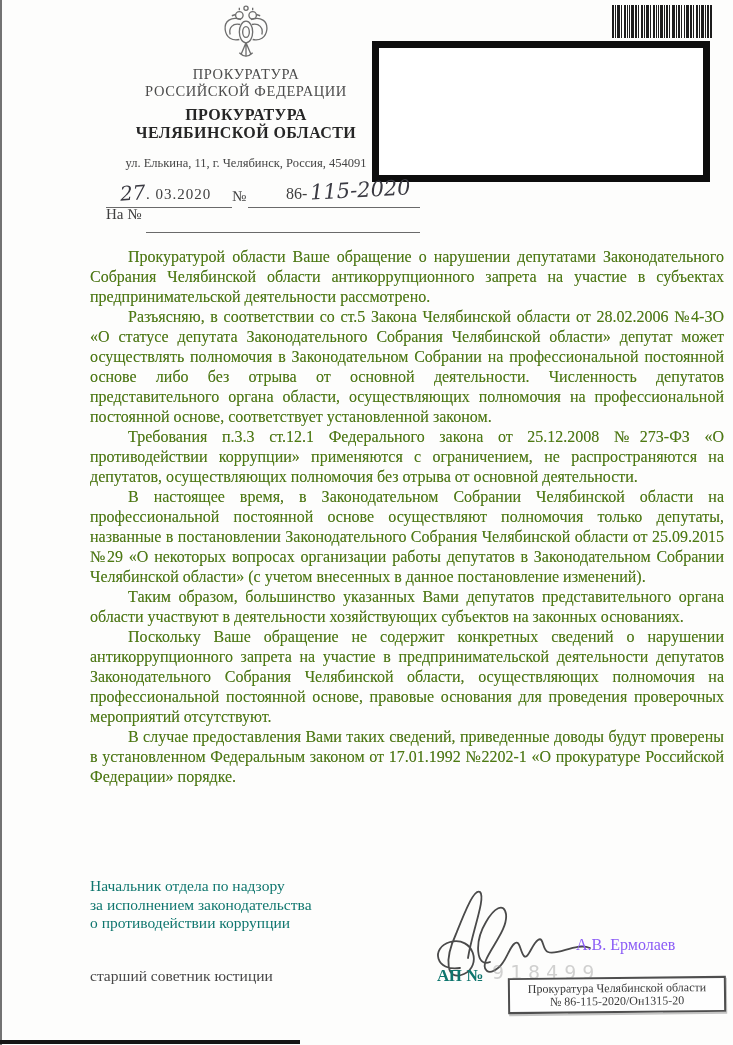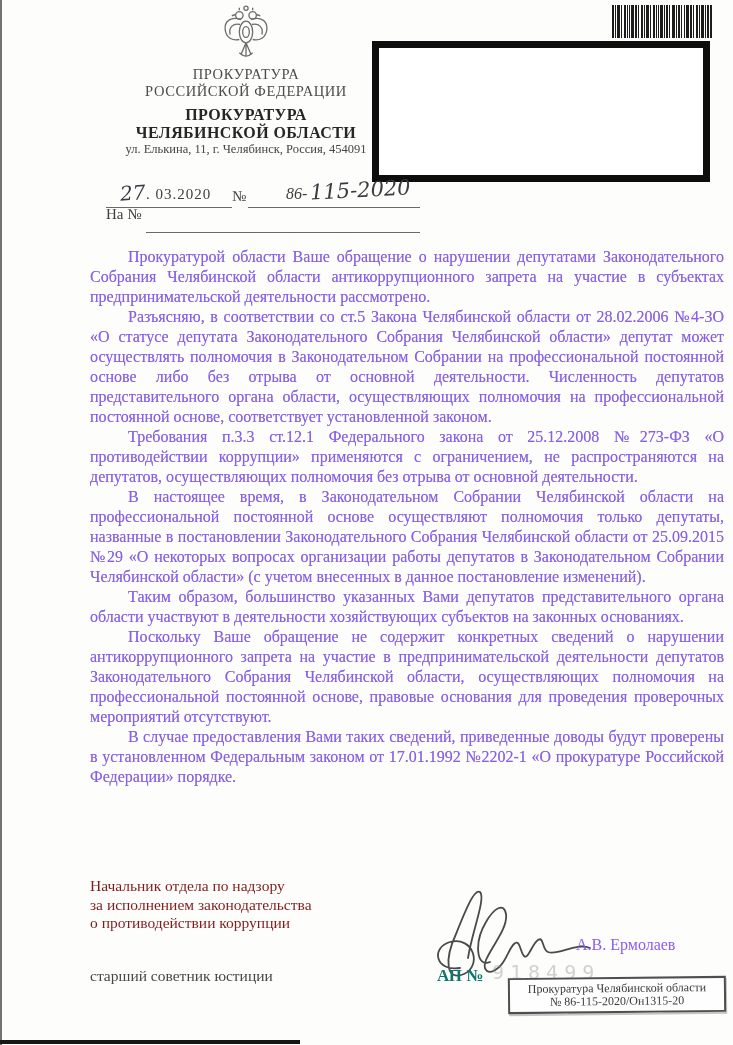--- a/index.html
+++ b/index.html
@@ -11,38 +11,38 @@
   
   .edge-left{position:absolute;left:0;top:0;width:2px;height:1045px;background:#2a2a2a;opacity:.65;}
   .edge-bottom{position:absolute;left:0;top:1040px;width:300px;height:4px;background:#161616;}
   .barcode{position:absolute;left:612px;top:5px;}
   .redaction{position:absolute;left:372px;top:41px;width:324px;height:127px;background:#fff;border:7px solid #0d0d0d;}
   
   .letterhead{position:absolute;left:118px;top:4px;width:256px;text-align:center;}
   .emblem{display:block;margin:0 auto 6px auto;}
   .org-top{font-size:14.5px;line-height:17px;letter-spacing:.6px;color:#4c4c4c;}
   .org-name{margin-top:6px;font-size:16px;line-height:18px;font-weight:bold;letter-spacing:.4px;color:#262626;}
-  .address{font-size:12.5px;color:#454545;white-space:nowrap;}
+  .address{margin-top:14px;font-size:12.5px;color:#454545;white-space:nowrap;}
   
   .refblock{position:absolute;left:106px;top:180px;width:330px;font-size:15px;color:#3f3f3f;}
   .hand{font-family:"DejaVu Serif",serif;font-style:italic;color:#3a3a42;}
   .date-day{position:absolute;left:14px;top:1px;font-size:20px;transform:rotate(-4deg);}
   .date-printed{position:absolute;left:40px;top:6px;letter-spacing:1px;}
   .u1{position:absolute;left:0;top:27px;width:126px;border-bottom:1px solid #6a6a6a;}
   .num-sign{position:absolute;left:126px;top:8px;font-size:15px;}
-  .num-typed{position:absolute;left:180px;top:5px;font-size:16px;font-style:italic;}
+  .num-typed{position:absolute;left:180px;top:5px;font-size:16px;}
   .num-hand{position:absolute;left:204px;top:-2px;font-size:21px;transform:rotate(-3deg);}
   .u2{position:absolute;left:142px;top:27px;width:172px;border-bottom:1px solid #6a6a6a;}
   .na-label{position:absolute;left:0;top:26px;font-size:15px;}
   .u3{position:absolute;left:40px;top:52px;width:274px;border-bottom:1px solid #6a6a6a;}
   
-  .bodytext{position:absolute;left:90px;top:247px;width:634px;font-size:16px;line-height:20px;text-align:justify;color:#8b5cf6;text-shadow:0 0 .5px rgba(70,70,70,.45);}
+  .bodytext{position:absolute;left:90px;top:247px;width:634px;font-size:16px;line-height:20px;text-align:justify;color:#4d7c0f;text-shadow:0 0 .5px rgba(70,70,70,.45);}
   .bodytext p{margin:0;text-indent:38px;}
   
-  .sig-titles{position:absolute;left:90px;top:877px;font-size:15.5px;line-height:18.5px;color:#7f1d1d;}
+  .sig-titles{position:absolute;left:90px;top:877px;font-size:15.5px;line-height:18.5px;color:#0f766e;}
   .sig-rank{position:absolute;left:90px;top:944px;font-size:15.5px;color:#474747;margin-top:23px;}
   .sig-scrawl{position:absolute;left:428px;top:876px;}
   .sig-name{position:absolute;left:576px;top:936px;font-size:16px;color:#8b5cf6;}
   .form-label{position:absolute;left:437px;top:966px;font-size:17px;font-weight:bold;color:#0f766e;}
   .form-number{position:absolute;left:492px;top:960px;font-size:20px;letter-spacing:6px;color:#9a9a9a;opacity:.45;font-family:"DejaVu Sans Mono",monospace;text-align:center;}
   .stamp{position:absolute;left:508px;top:977px;width:214px;height:32px;border:2px solid #4e4e4e;transform:rotate(-.6deg);
     display:flex;flex-direction:column;justify-content:center;text-align:center;background:rgba(255,255,255,.6);
     box-shadow:1px 2px 0 rgba(90,90,90,.35);}
   .stamp .s1{font-size:12px;line-height:13px;color:#3a3a3a;}
   .stamp .s2{font-size:12px;line-height:13px;color:#3a3a3a;}

